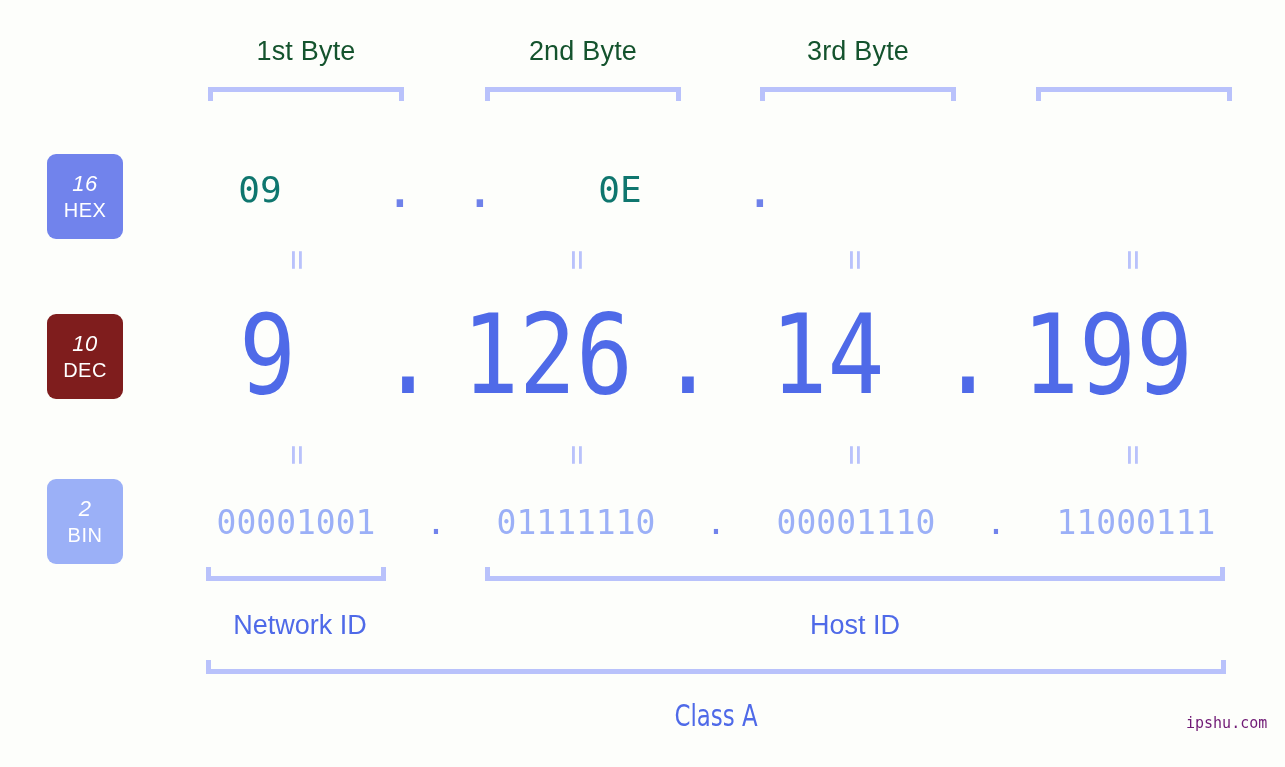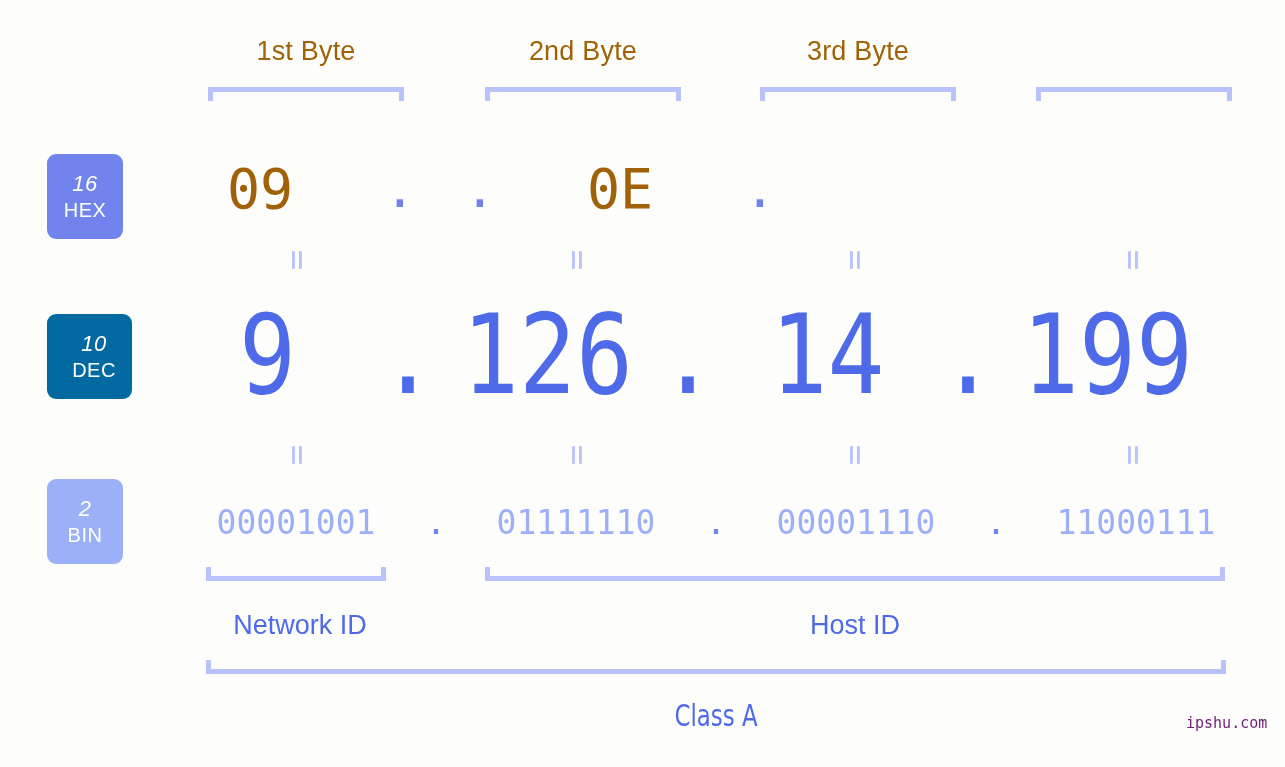--- a/index.html
+++ b/index.html
@@ -19,21 +19,21 @@
     height: 767px;
   }
 
   
   .abs { position: absolute; }
 
   
   .byte-label {
     font-family: "Liberation Sans", sans-serif;
     font-size: 27px;
-    color: #a16207;
+    color: #14532d;
     text-align: center;
     white-space: nowrap;
     letter-spacing: .2px;
   }
 
   
   .bracket-top {
     border-top: 5px solid #b9c2fb;
     border-left: 5px solid #b9c2fb;
     border-right: 5px solid #b9c2fb;
@@ -67,43 +67,43 @@
     letter-spacing: .5px;
     font-style: italic;
   }
   .badge .abbr {
     font-size: 20px;
     font-weight: 400;
     margin-top: 5px;
     letter-spacing: .5px;
   }
   .badge-hex { background: #7183ec; }
-  .badge-dec { background: #0369a1; padding-left: 9px; }
+  .badge-dec { background: #7f1d1d; }
   .badge-bin { background: #9bb0f7; }
 
   
   .row {
     position: absolute;
     left: 160px;
     width: 1090px;
     display: flex;
     align-items: center;
   }
   .cell {
     flex: 0 0 auto;
     text-align: center;
     white-space: pre;
   }
 
   
   .row-hex { top: 150px; height: 78px; }
   .row-hex .cell {
     font-family: "DejaVu Sans Mono", monospace;
-    font-size: 55px;
-    color: #a16207;
+    font-size: 36px;
+    color: #0f766e;
   }
   .row-hex .octet { width: 200px; }
   .row-hex .dot {
     width: 80px;
     font-size: 52px;
     color: #6f82ea;
   }
 
   
   .row-dec { top: 295px; height: 120px; }

